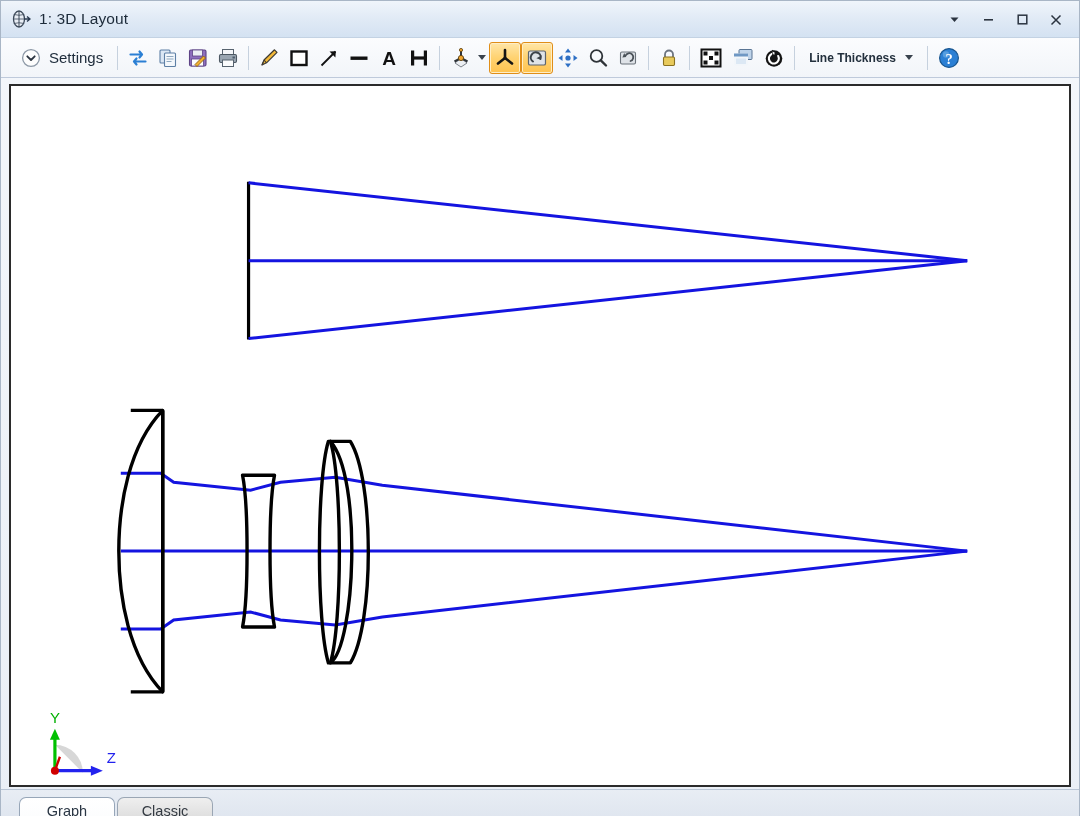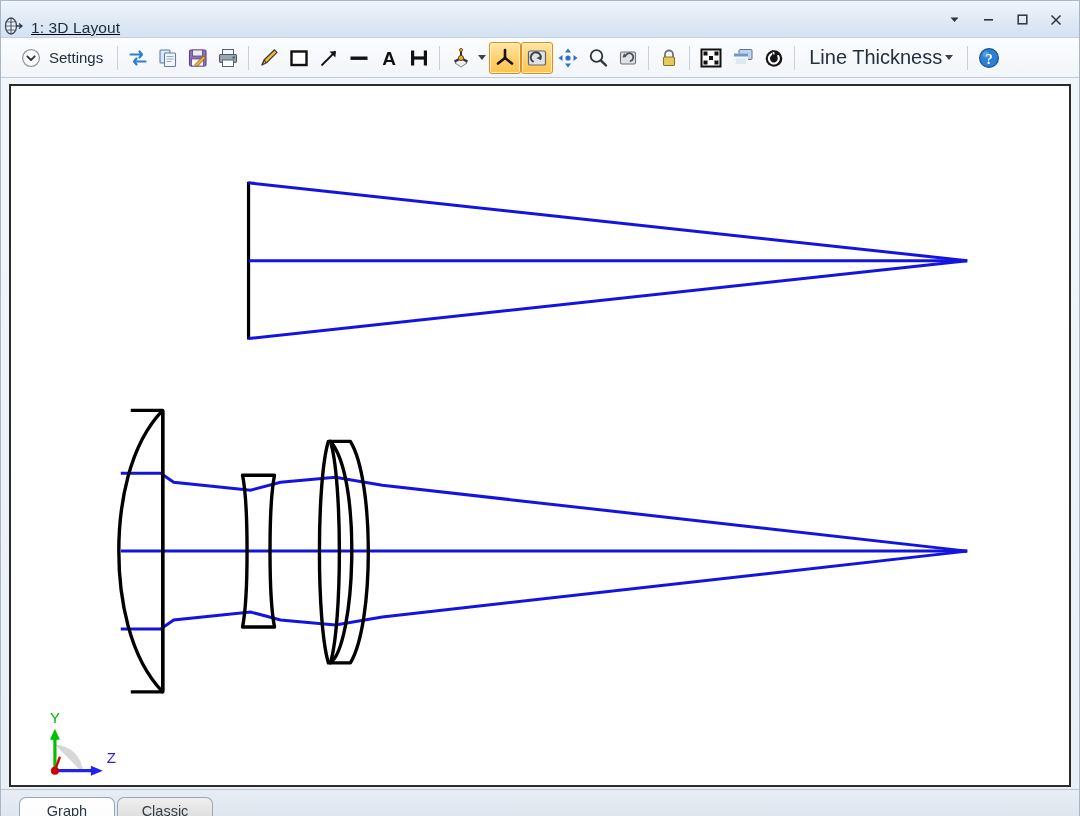--- a/index.html
+++ b/index.html
@@ -20,25 +20,25 @@
     background: linear-gradient(180deg,#f4f7fb 0%, #eaeff6 100%);
     border: 1px solid #a9b6c6;
     position: relative;
   }
 
   
   .titlebar {
     height: 37px;
     flex: 0 0 37px;
     display: flex;
-    align-items: flex-end;
+    align-items: center;
     background: linear-gradient(180deg,#f0f5fb 0%, #dfe9f5 55%, #d4e2f2 100%);
     border-bottom: 1px solid #c3d2e3;
+    padding-left: 8px;
     position: relative;
-    text-decoration: underline;
   }
   .title-icon {
     width: 22px; height: 22px;
     margin-right: 8px;
     flex: 0 0 22px;
     display:flex; align-items:center; justify-content:center;
   }
   .title-text {
     font-size: 15.5px;
     color: #1d2b3a;
@@ -74,23 +74,25 @@
     border-radius: 3px;
     padding: 0 3px;
     position: relative;
   }
   .tbtn.active {
     background: linear-gradient(180deg,#ffe6a8 0%, #ffd270 50%, #ffc34f 100%);
     border: 1px solid #e08e18;
     box-shadow: inset 0 0 0 1px #ffeec6;
   }
   .tbtn.text {
-    font-size: 20px;
+    font-size: 12px;
     color: #23303d;
     padding: 0 8px;
+    gap: 6px;
+    font-weight: bold;
   }
   .sep {
     width: 1px; height: 24px;
     background: #c6d1de;
     margin: 0 5px;
     flex: 0 0 1px;
   }
   .settings-btn {
     display: flex; align-items: center; gap: 7px;
     padding: 0 8px 0 4px;

